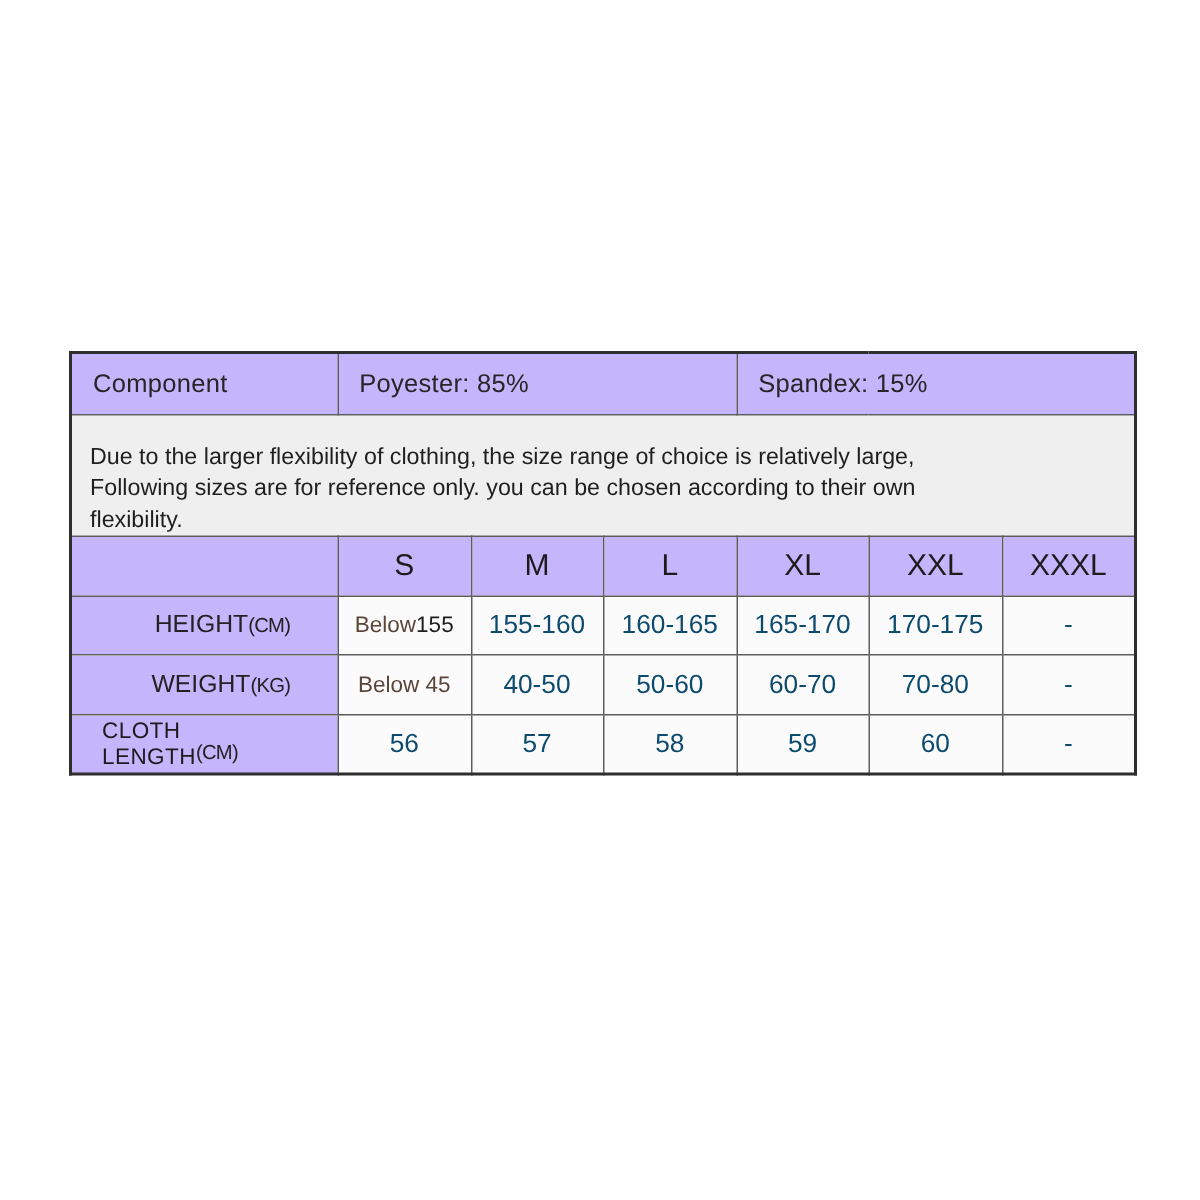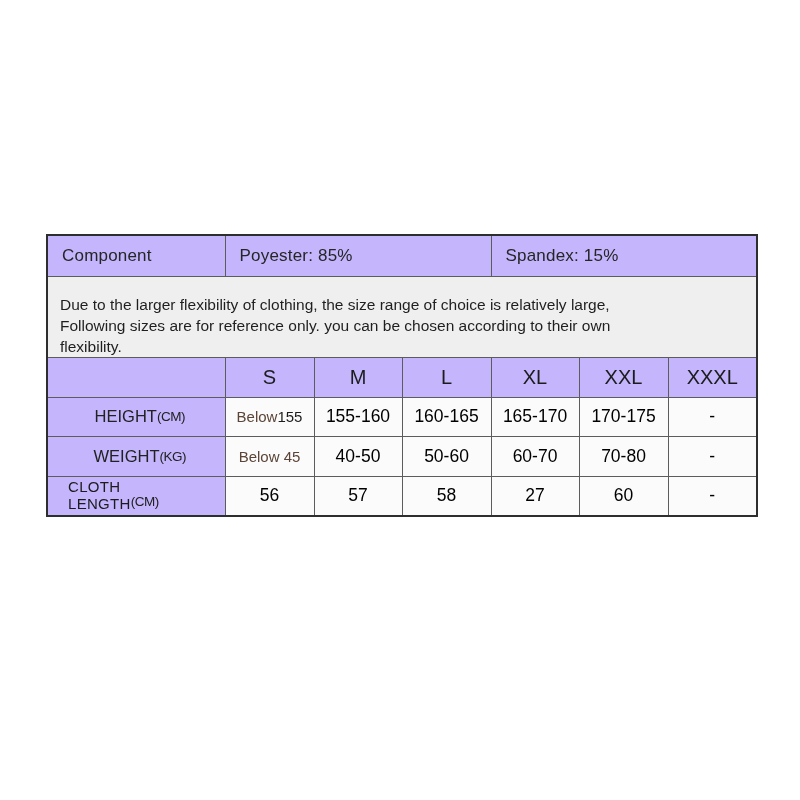--- a/index.html
+++ b/index.html
@@ -72,34 +72,34 @@
   
   tr.r-height { height: 39px; }
   tr.r-weight { height: 40px; }
   tr.r-chest  { height: 41px; }
   tr.r-waist  { height: 44px; }
   tr.r-cloth  { height: 40px; }
 
   .val {
     text-align: center;
     font-size: 17.5px;
-    color: #000000;
+    color: #0c4a6e;
   }
   .below-cell {
     text-align: center;
     font-size: 15px;
   }
   .below-prefix { color: #5b4538; }
   .below-num { color: #1c1c1c; }
 
   .lbl-flex {
     display: flex;
-    justify-content: center;
+    justify-content: flex-end;
     align-items: center;
-    padding: 0 19px 0 26px;
+    padding: 0 31px 0 26px;
     font-size: 16.5px;
     color: #222222;
   }
   .unit {
     font-size: 13.5px;
     letter-spacing: -0.5px;
     color: #222222;
   }
   .chest-cell { padding: 1px 18px 0 18px; }
   .chest-top {
@@ -210,21 +210,21 @@
         <tr class="r-cloth">
           <td class="g cloth-cell">
             <div>CLOTH</div>
             <div>
               <span>LENGTH</span><span class="unit">(CM)</span>
             </div>
           </td>
           <td class="w val">56</td>
           <td class="w val">57</td>
           <td class="w val">58</td>
-          <td class="w val">27</td>
+          <td class="w val">59</td>
           <td class="w val">60</td>
           <td class="w val">-</td>
         </tr>
 
       </tbody>
     </table>
   </div>
 </div>
 
 </body></html>

